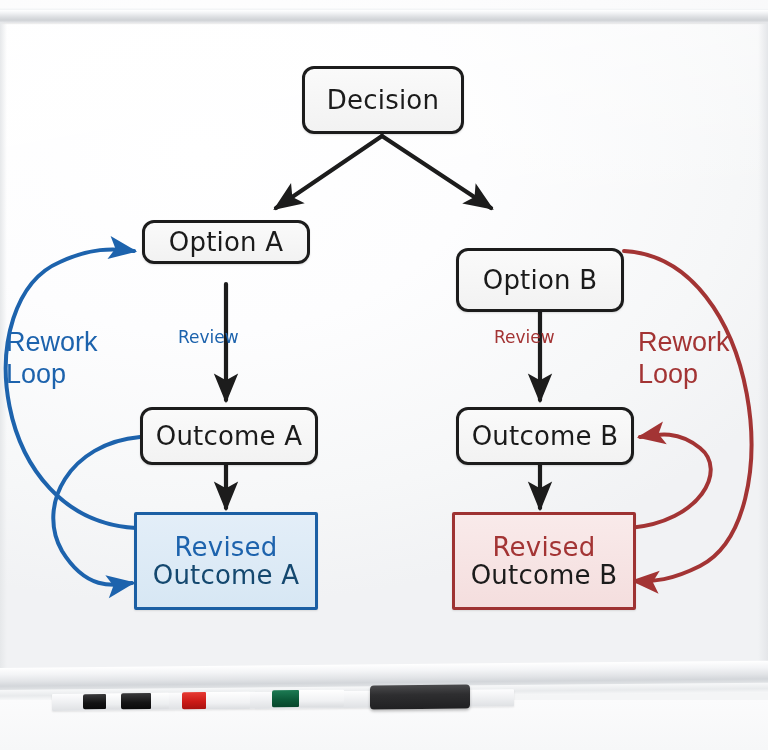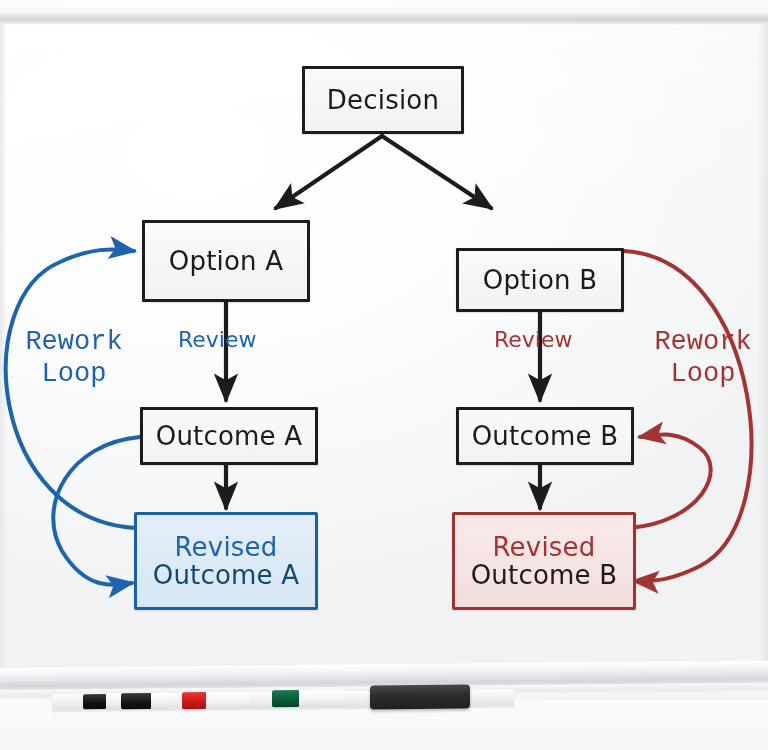--- a/index.html
+++ b/index.html
@@ -85,21 +85,21 @@
     position:absolute;box-sizing:border-box;
     display:flex;align-items:center;justify-content:center;
     text-align:center;line-height:1.08;
     font-family:"DejaVu Sans", sans-serif;
     letter-spacing:.2px;
   }
   .node-plain{
     background:linear-gradient(180deg,#fafafa 0%,#f2f2f2 100%);
     border:3px solid #1c1c1c;
     color:#141414;
-    border-radius:1px;
+    border-radius:12px;
     box-shadow:0 1px 2px rgba(0,0,0,.13);
   }
   .node-blue{
     background:linear-gradient(180deg,#e3eef8 0%,#d7e7f4 100%);
     border:3px solid #1b5fa4;
     border-radius:2px;
     box-shadow:0 1px 2px rgba(0,0,0,.10);
   }
   .node-red{
     background:linear-gradient(180deg,#f9eaea 0%,#f4dede 100%);
@@ -109,26 +109,26 @@
   }
   .node .lbl{display:block;}
   .lbl-l1{font-size:26px;}
   .lbl-l2{font-size:26px;}
   .t-blue{color:#1d63ad;}
   .t-red{color:#a33434;}
   .t-navy{color:#14486f;}
   .t-dark{color:#1b1b1b;}
 
   .edge-label{
-    position:absolute;font-size:22px;white-space:nowrap;
+    position:absolute;font-size:17px;white-space:nowrap;
     font-family:"DejaVu Sans", sans-serif;
   }
   .loop-label{
-    position:absolute;font-size:27px;line-height:1.18;text-align:center;
-    font-family:Liberation Mono, monospace;
+    position:absolute;font-size:27px;line-height:1.18;
+    font-family:Liberation Sans, sans-serif;
   }
   svg.overlay{position:absolute;left:0;top:0;width:768px;height:750px;overflow:visible;}
 </style>
 </head>
 <body>
 
 <div id="stage">
 
   <div class="wb-wall"></div>
   <div class="wb-surface"></div>
@@ -188,21 +188,21 @@
 
     <g>
       <path d="M630,528 C700,522 728,470 700,448 C678,430 658,434 640,437" stroke="#a33434" stroke-width="4" fill="none" stroke-linecap="round" marker-end="url(#ah-red)"></path>
     </g>
   </svg>
 
   <div class="node node-plain" style="left:302px;top:66px;width:162px;height:68px;">
     <span class="lbl lbl-l1 t-dark">Decision</span>
   </div>
 
-  <div class="node node-plain" style="left:142px;top:220px;width:168px;height:82px;">
+  <div class="node node-plain" style="left:142px;top:220px;width:168px;height:44px;">
     <span class="lbl lbl-l1 t-dark">Option A</span>
   </div>
 
   <div class="node node-plain" style="left:456px;top:220px;width:168px;height:64px;margin-top:28px;">
     <span class="lbl lbl-l1 t-dark">Option B</span>
   </div>
 
   <div class="node node-plain" style="left:140px;top:407px;width:178px;height:58px;">
     <span class="lbl lbl-l1 t-dark">Outcome A</span>
   </div>

